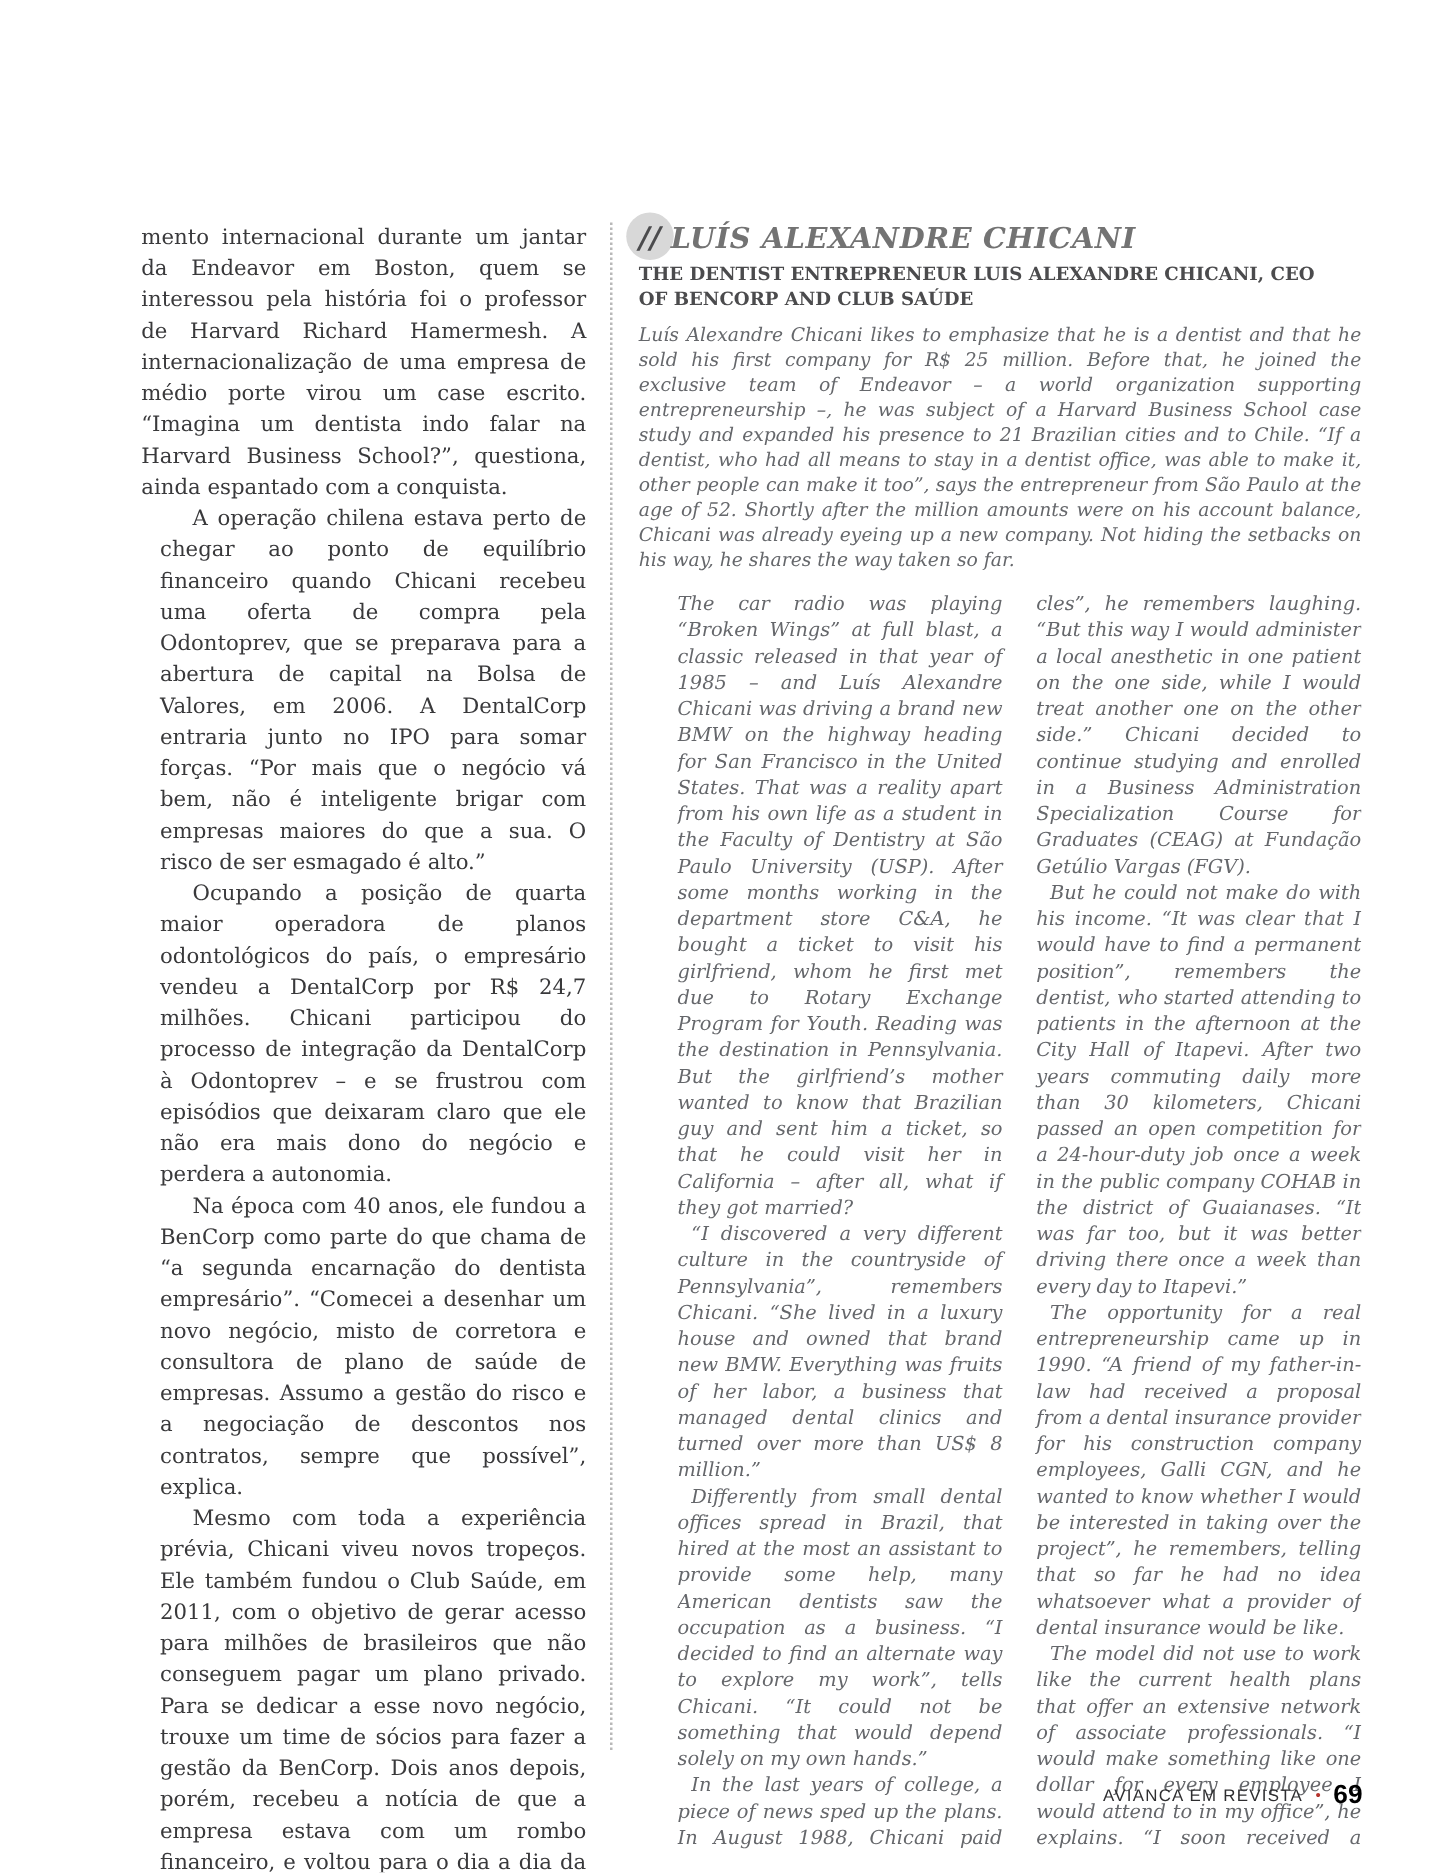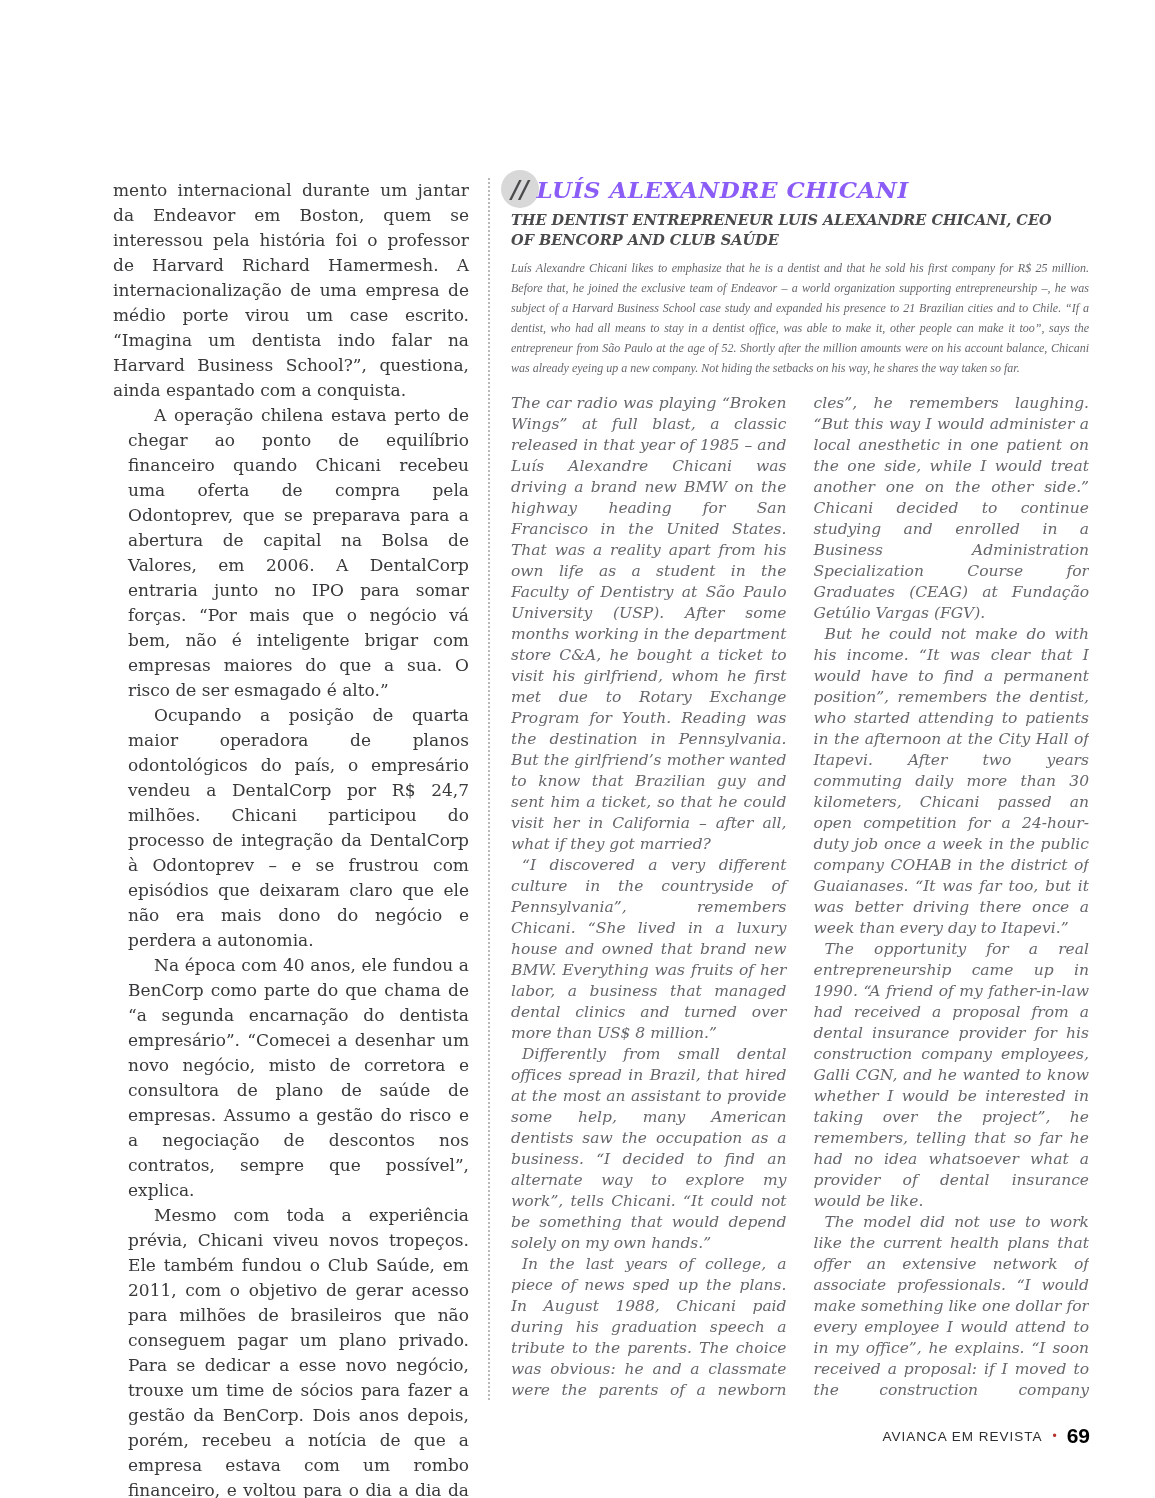--- a/index.html
+++ b/index.html
@@ -13,26 +13,26 @@
   
   .divider{position:absolute;left:488px;top:178px;height:1222px;width:0;
            border-left:2px dotted #b8b8b8;}
   
   .right-section{position:absolute;left:511px;top:175px;width:578px;}
   .title-line{position:relative;display:flex;align-items:baseline;gap:8px;}
   .circle{position:absolute;left:-10px;top:-5px;width:38px;height:38px;border-radius:50%;
           background:#d8d8d8;z-index:0;}
   .slashes{position:relative;z-index:1;font-style:italic;font-weight:bold;font-size:24px;color:#4b4b4d;}
   .title{position:relative;z-index:1;font-style:italic;font-weight:bold;font-size:23px;
-         letter-spacing:.5px;color:#8b5cf6;white-space:nowrap;text-align:right;}
-  .subtitle{margin-top:6px;font-style:italic;font-weight:bold;font-size:14.5px;line-height:20px;
+         letter-spacing:.5px;color:#737373;white-space:nowrap;text-align:right;}
+  .subtitle{margin-top:6px;font-weight:bold;font-size:14.5px;line-height:20px;
             color:#4b4b4d;max-width:566px;}
-  .intro{margin-top:8px;font-style:italic;font-size:12px;line-height:20px;color:#65676b;
-         text-align:justify;font-family:Liberation Serif, serif;}
-  .cols{display:flex;gap:27px;margin-top:15px;height:1010px;overflow:hidden;}
+  .intro{margin-top:8px;font-style:italic;font-size:15px;line-height:20px;color:#65676b;
+         text-align:justify;}
+  .cols{display:flex;gap:27px;margin-top:15px;height:1010px;overflow:hidden;margin-left:31px;}
   .col{width:278px;font-style:italic;font-size:15.5px;line-height:21px;color:#65676b;
        text-align:justify;}
   .col p{margin:0;}
   .col p.indent{text-indent:11px;}
   
   .footer{position:absolute;top:1424px;right:65px;display:flex;align-items:center;gap:10px;
           font-family:"Liberation Sans",sans-serif;}
   .footer .mag{font-size:13.5px;letter-spacing:1px;color:#2e2e30;}
   .footer .dot{font-size:12px;color:#b5332c;}
   .footer .pagenum{font-size:21px;font-weight:bold;color:#000000;}

